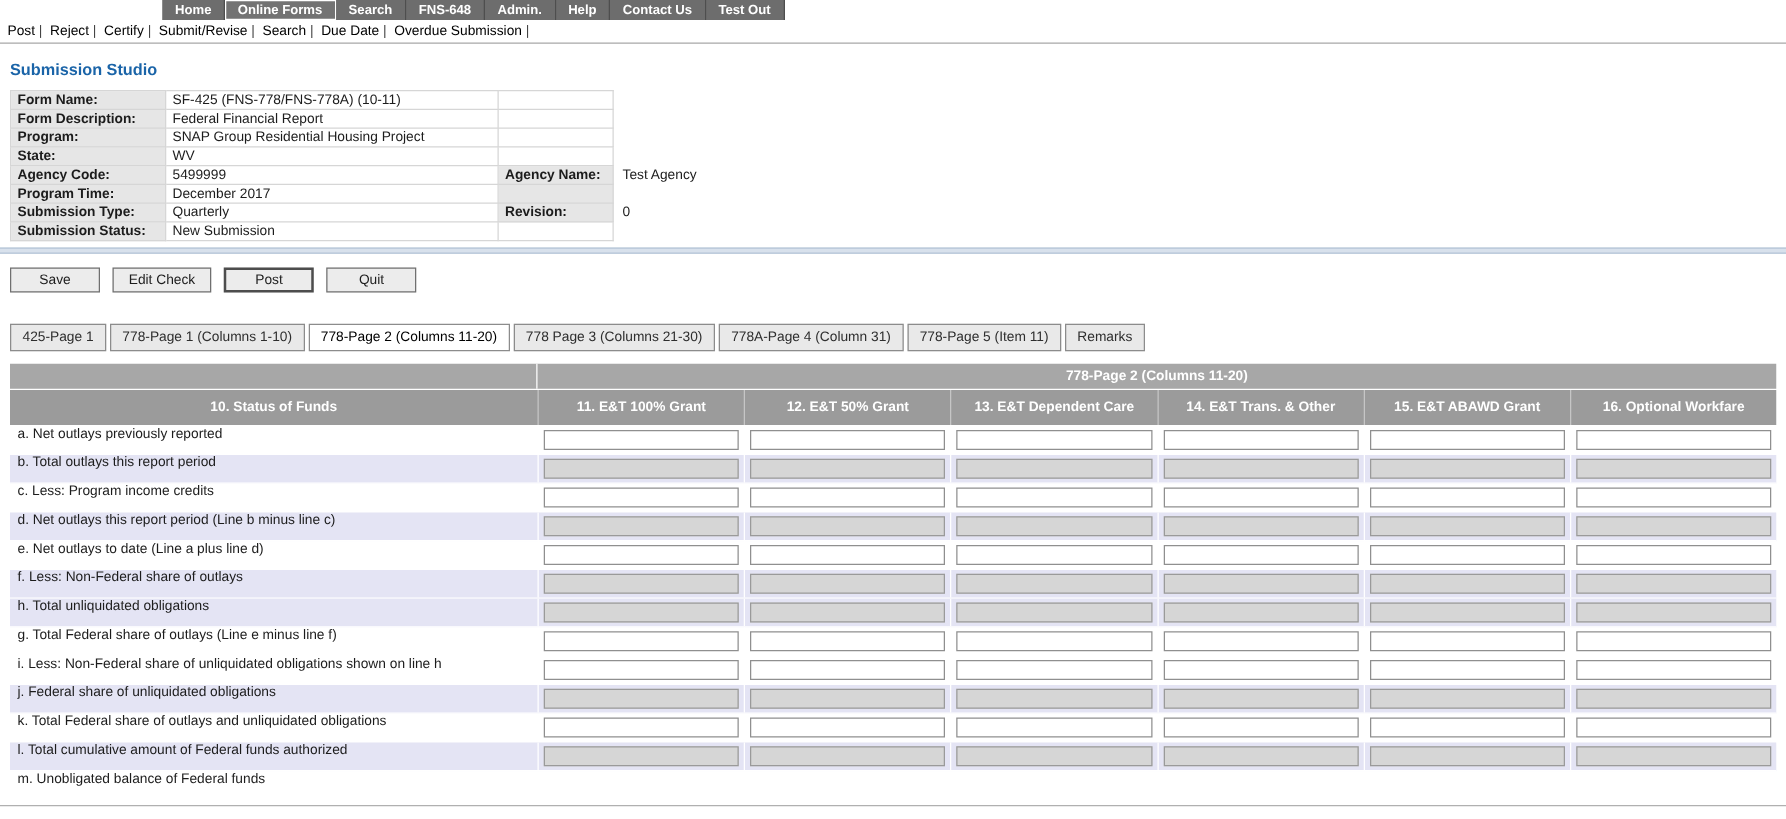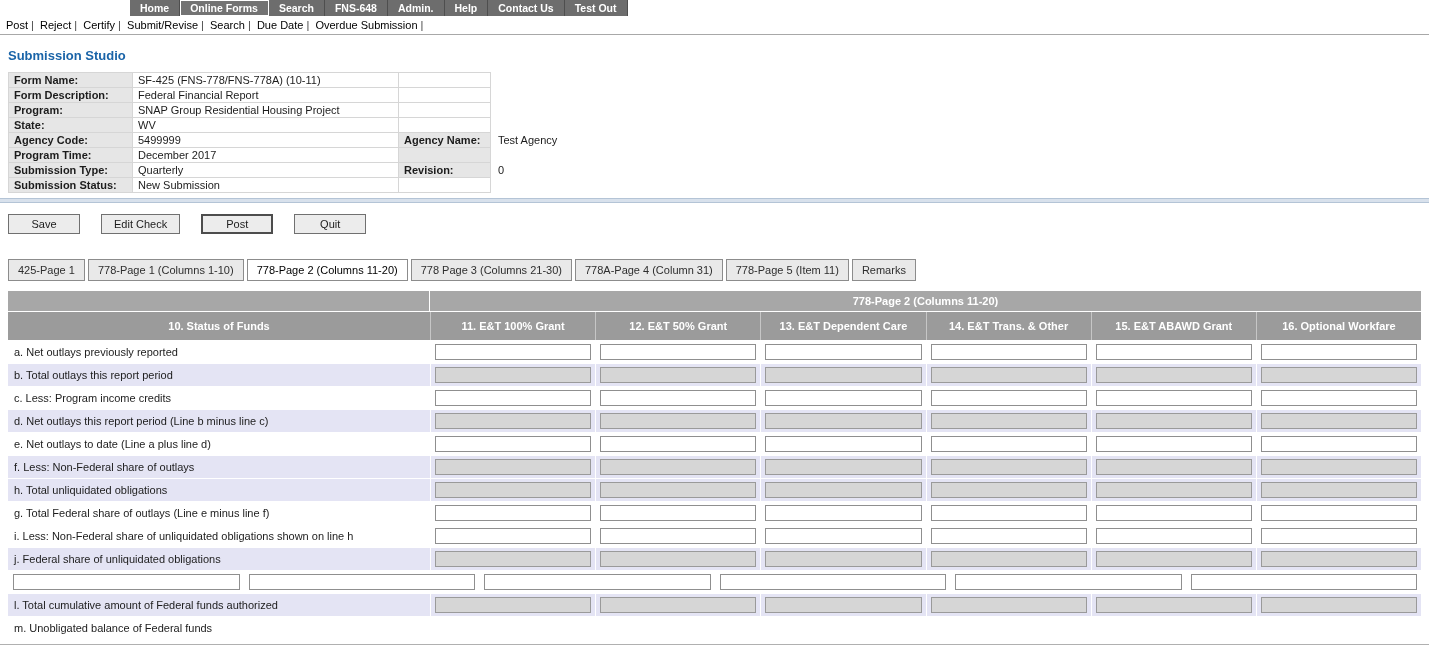--- a/index.html
+++ b/index.html
@@ -28,42 +28,42 @@
   td.flabel{background:#e6e6e6;font-weight:bold;width:124px;border:1px solid #d6d6d6}
   td.fvalue{width:266px;background:#fff;border:1px solid #d6d6d6}
   td.flabel2{width:92px;font-weight:bold;border:1px solid #d6d6d6;background:#fff}
   td.flabel2.gray{background:#e6e6e6}
   td.fvalue2{border:none;padding-left:7px}
 
   
   .divider{margin-top:5px;height:5px;background:#d8e1ec;border-top:1px solid #b4c4d6;border-bottom:1px solid #b4c4d6}
 
   
-  .actions{margin:11px 0 0 8px;display:flex;gap:21px}
+  .actions{margin:11px 0 0 8px;display:flex;gap:10px}
   .btn{min-width:72px;padding:3px 12px;background:#ececec;border:1px solid #707070;font-family:inherit;
        font-size:11px;color:#1c1c1c;text-align:center;cursor:pointer}
   .btn.default{border:2px solid #4d4d4d;padding:2px 11px}
 
   
   .tabs{margin:25px 0 0 8px;display:flex;gap:3px}
   .tab{border:1px solid #8c8c8c;background:#e9e9e9;padding:4px 9px;font-weight:normal;font-size:11px;
        color:#2e2e2e;cursor:pointer;white-space:nowrap}
   .tab.active{background:#fff;color:#000}
 
   
   .grid{margin:10px 8px 0 8px}
   .gh1{display:flex;height:20px;background:#a7a7a7}
   .gh1-left{flex:0 0 422px;border-right:1px solid #fff}
   .gh1-right{flex:1;color:#fff;font-weight:bold;display:flex;align-items:center;justify-content:center}
   .gh2{display:flex;height:28px;background:#9b9b9b;margin-top:1px}
   .gh2-cell{flex:1;color:#fff;font-weight:bold;display:flex;align-items:center;justify-content:center;
             border-left:1px solid #c6c6c6;text-align:center}
   .gh2-cell.gh2-label{flex:0 0 422px;border-left:none}
   .grid-body{margin-top:1px}
-  .grow{display:flex;height:23px;align-items:center;border-bottom:1px solid #fff;background:#fff}
+  .grow{display:flex;height:23px;border-bottom:1px solid #fff;background:#fff}
   .grow.calc{background:#e4e4f4}
   .rlabel{flex:0 0 422px;padding-left:6px;white-space:nowrap;overflow:hidden}
   .gcell{flex:1;height:100%;display:flex;align-items:center;justify-content:center;border-left:1px solid #fff}
   .gcell.empty{border-left:none}
   input.cellinput{width:calc(100% - 8px);height:16px;border:1px solid #8f8f8f;background:#fff;
                   font-family:inherit;font-size:11px;padding:0 3px}
   .grow.calc input.cellinput{background:#d6d6d6;border-color:#9a9a9a}
 
   .bottom-rule{margin-top:4px;border-top:1px solid #b0b0b0;width:100%}
 </style>
@@ -380,20 +380,21 @@
             <input class="cellinput" type="text" readonly="" style="">
           </div>
           <div class="gcell">
             <input class="cellinput" type="text" readonly="" style="">
           </div>
           <div class="gcell">
             <input class="cellinput" type="text" readonly="" style="">
           </div>
         </div>
         <div class="grow editable">
+          <div class="rlabel">k. Total Federal share of outlays and unliquidated obligations</div>
           <div class="gcell">
             <input class="cellinput" type="text" style="">
           </div>
           <div class="gcell">
             <input class="cellinput" type="text" style="">
           </div>
           <div class="gcell">
             <input class="cellinput" type="text" style="">
           </div>
           <div class="gcell">

